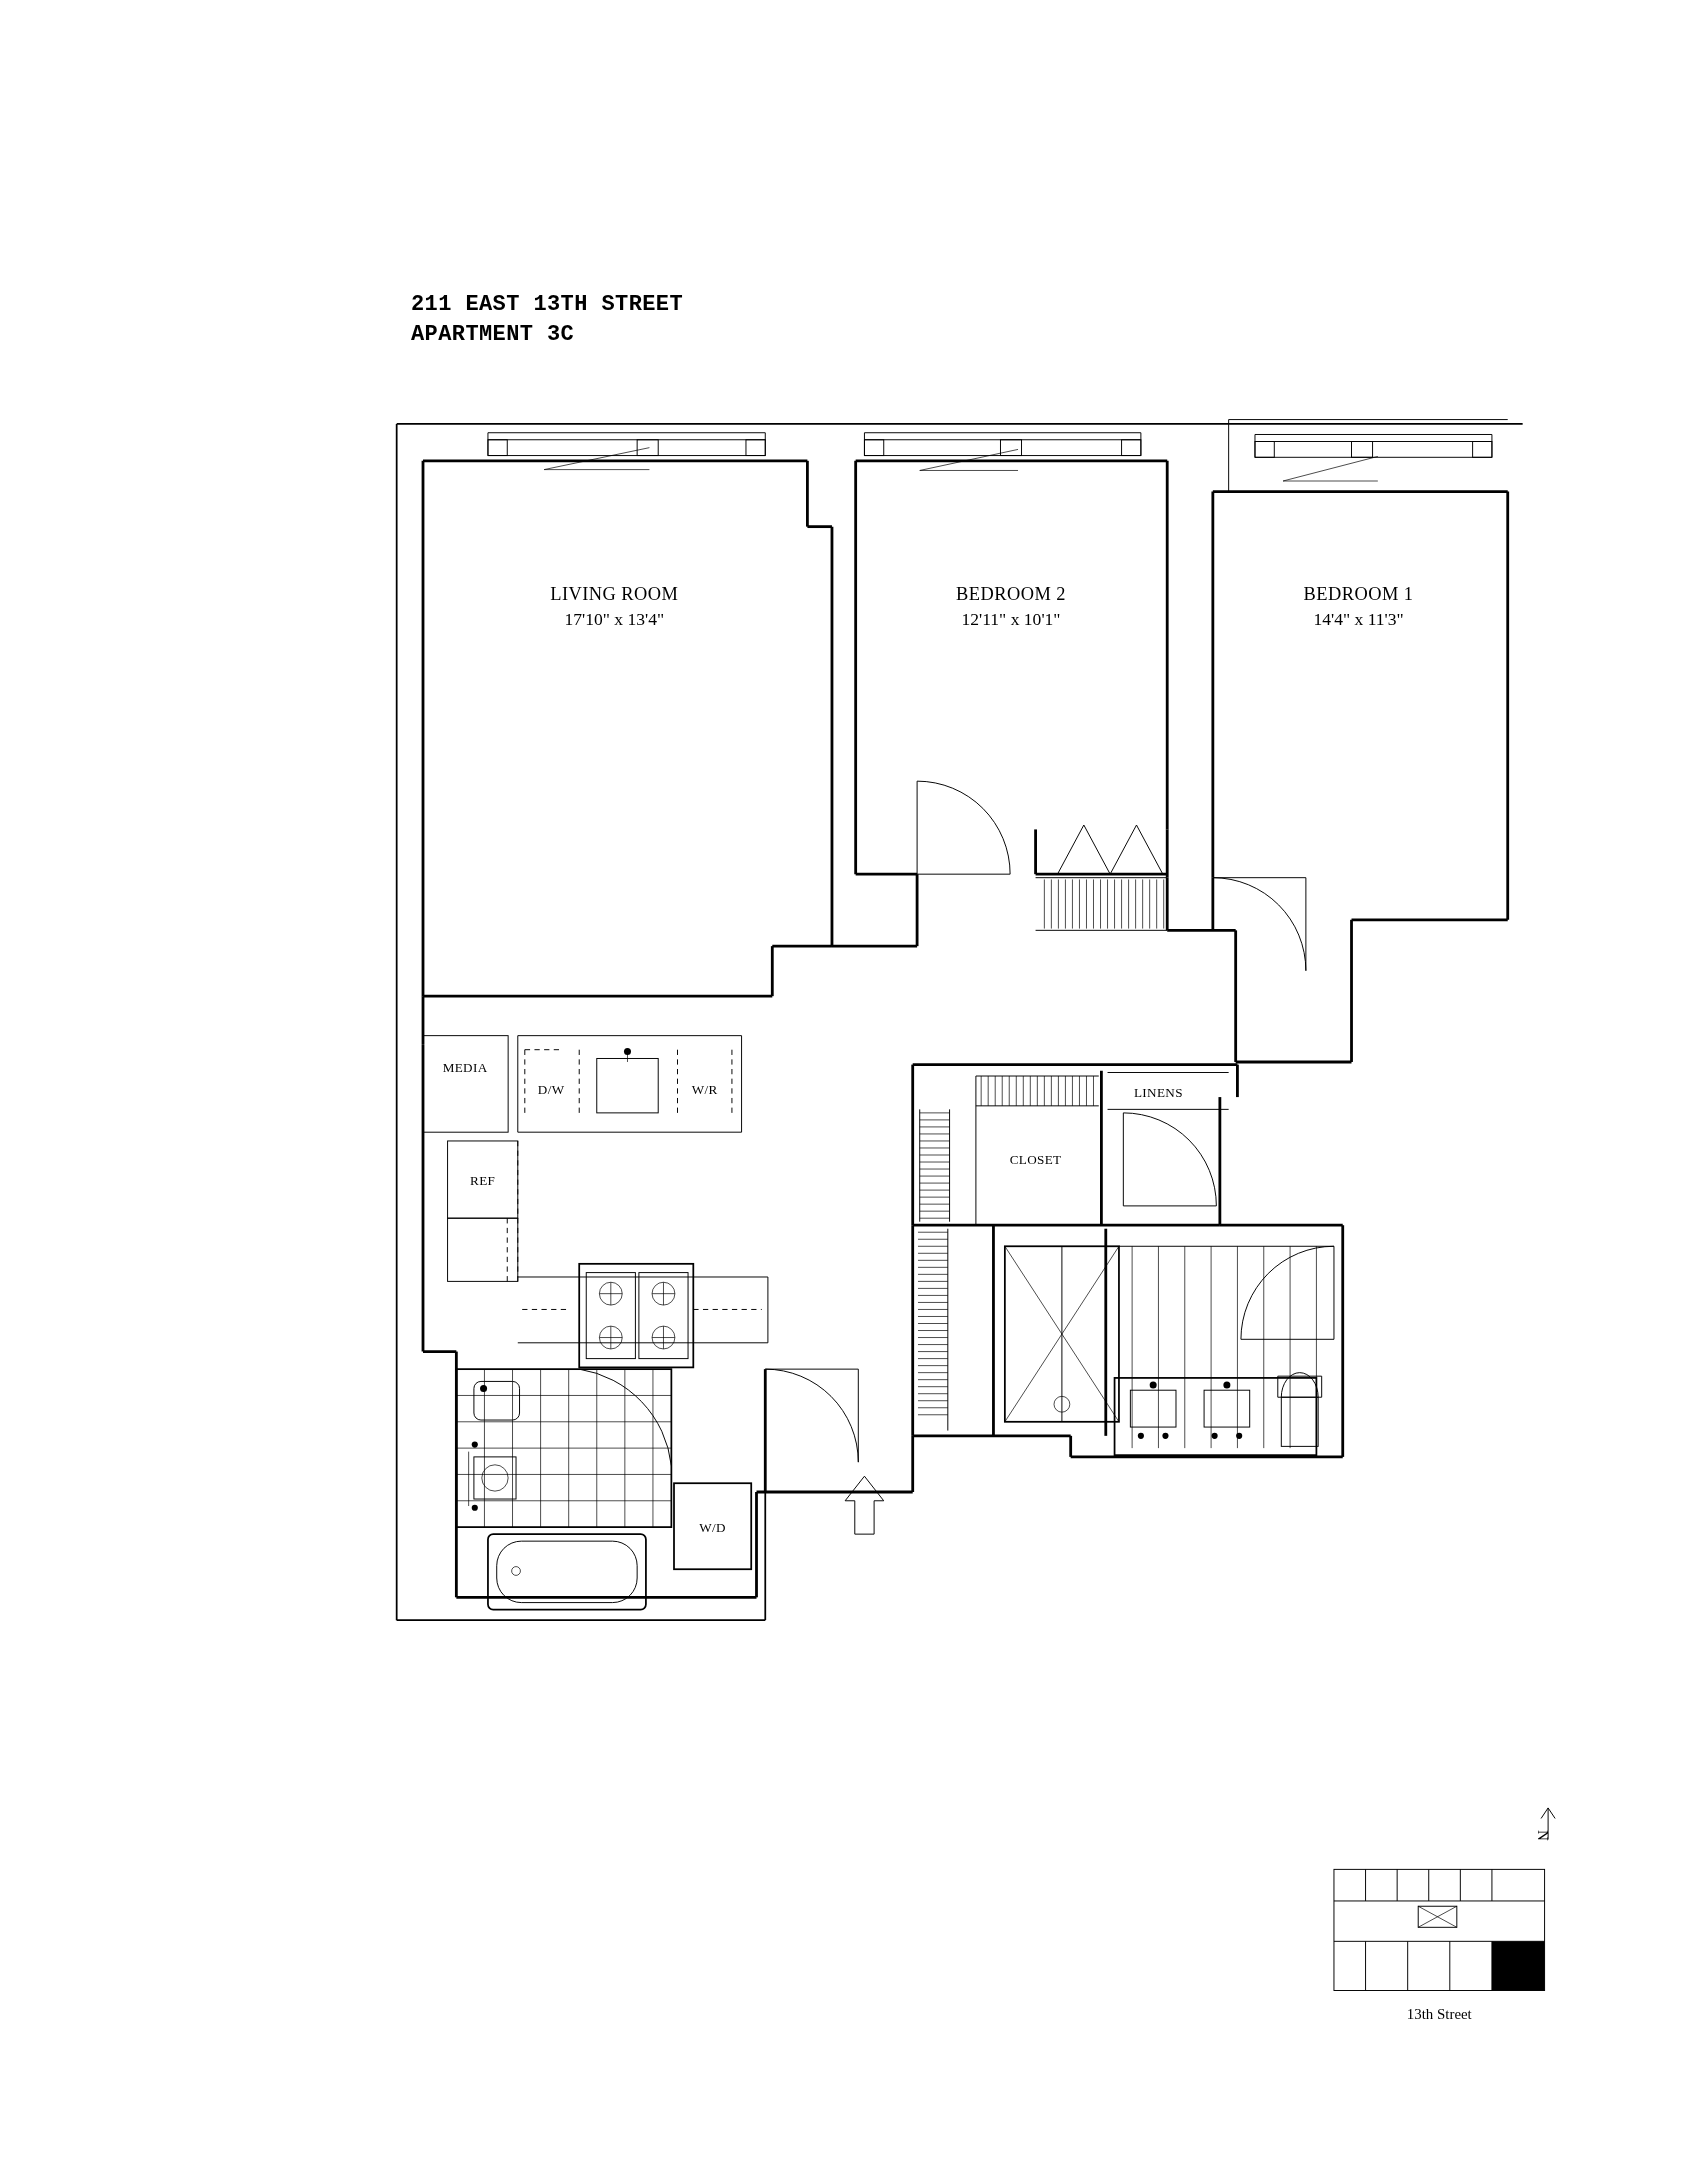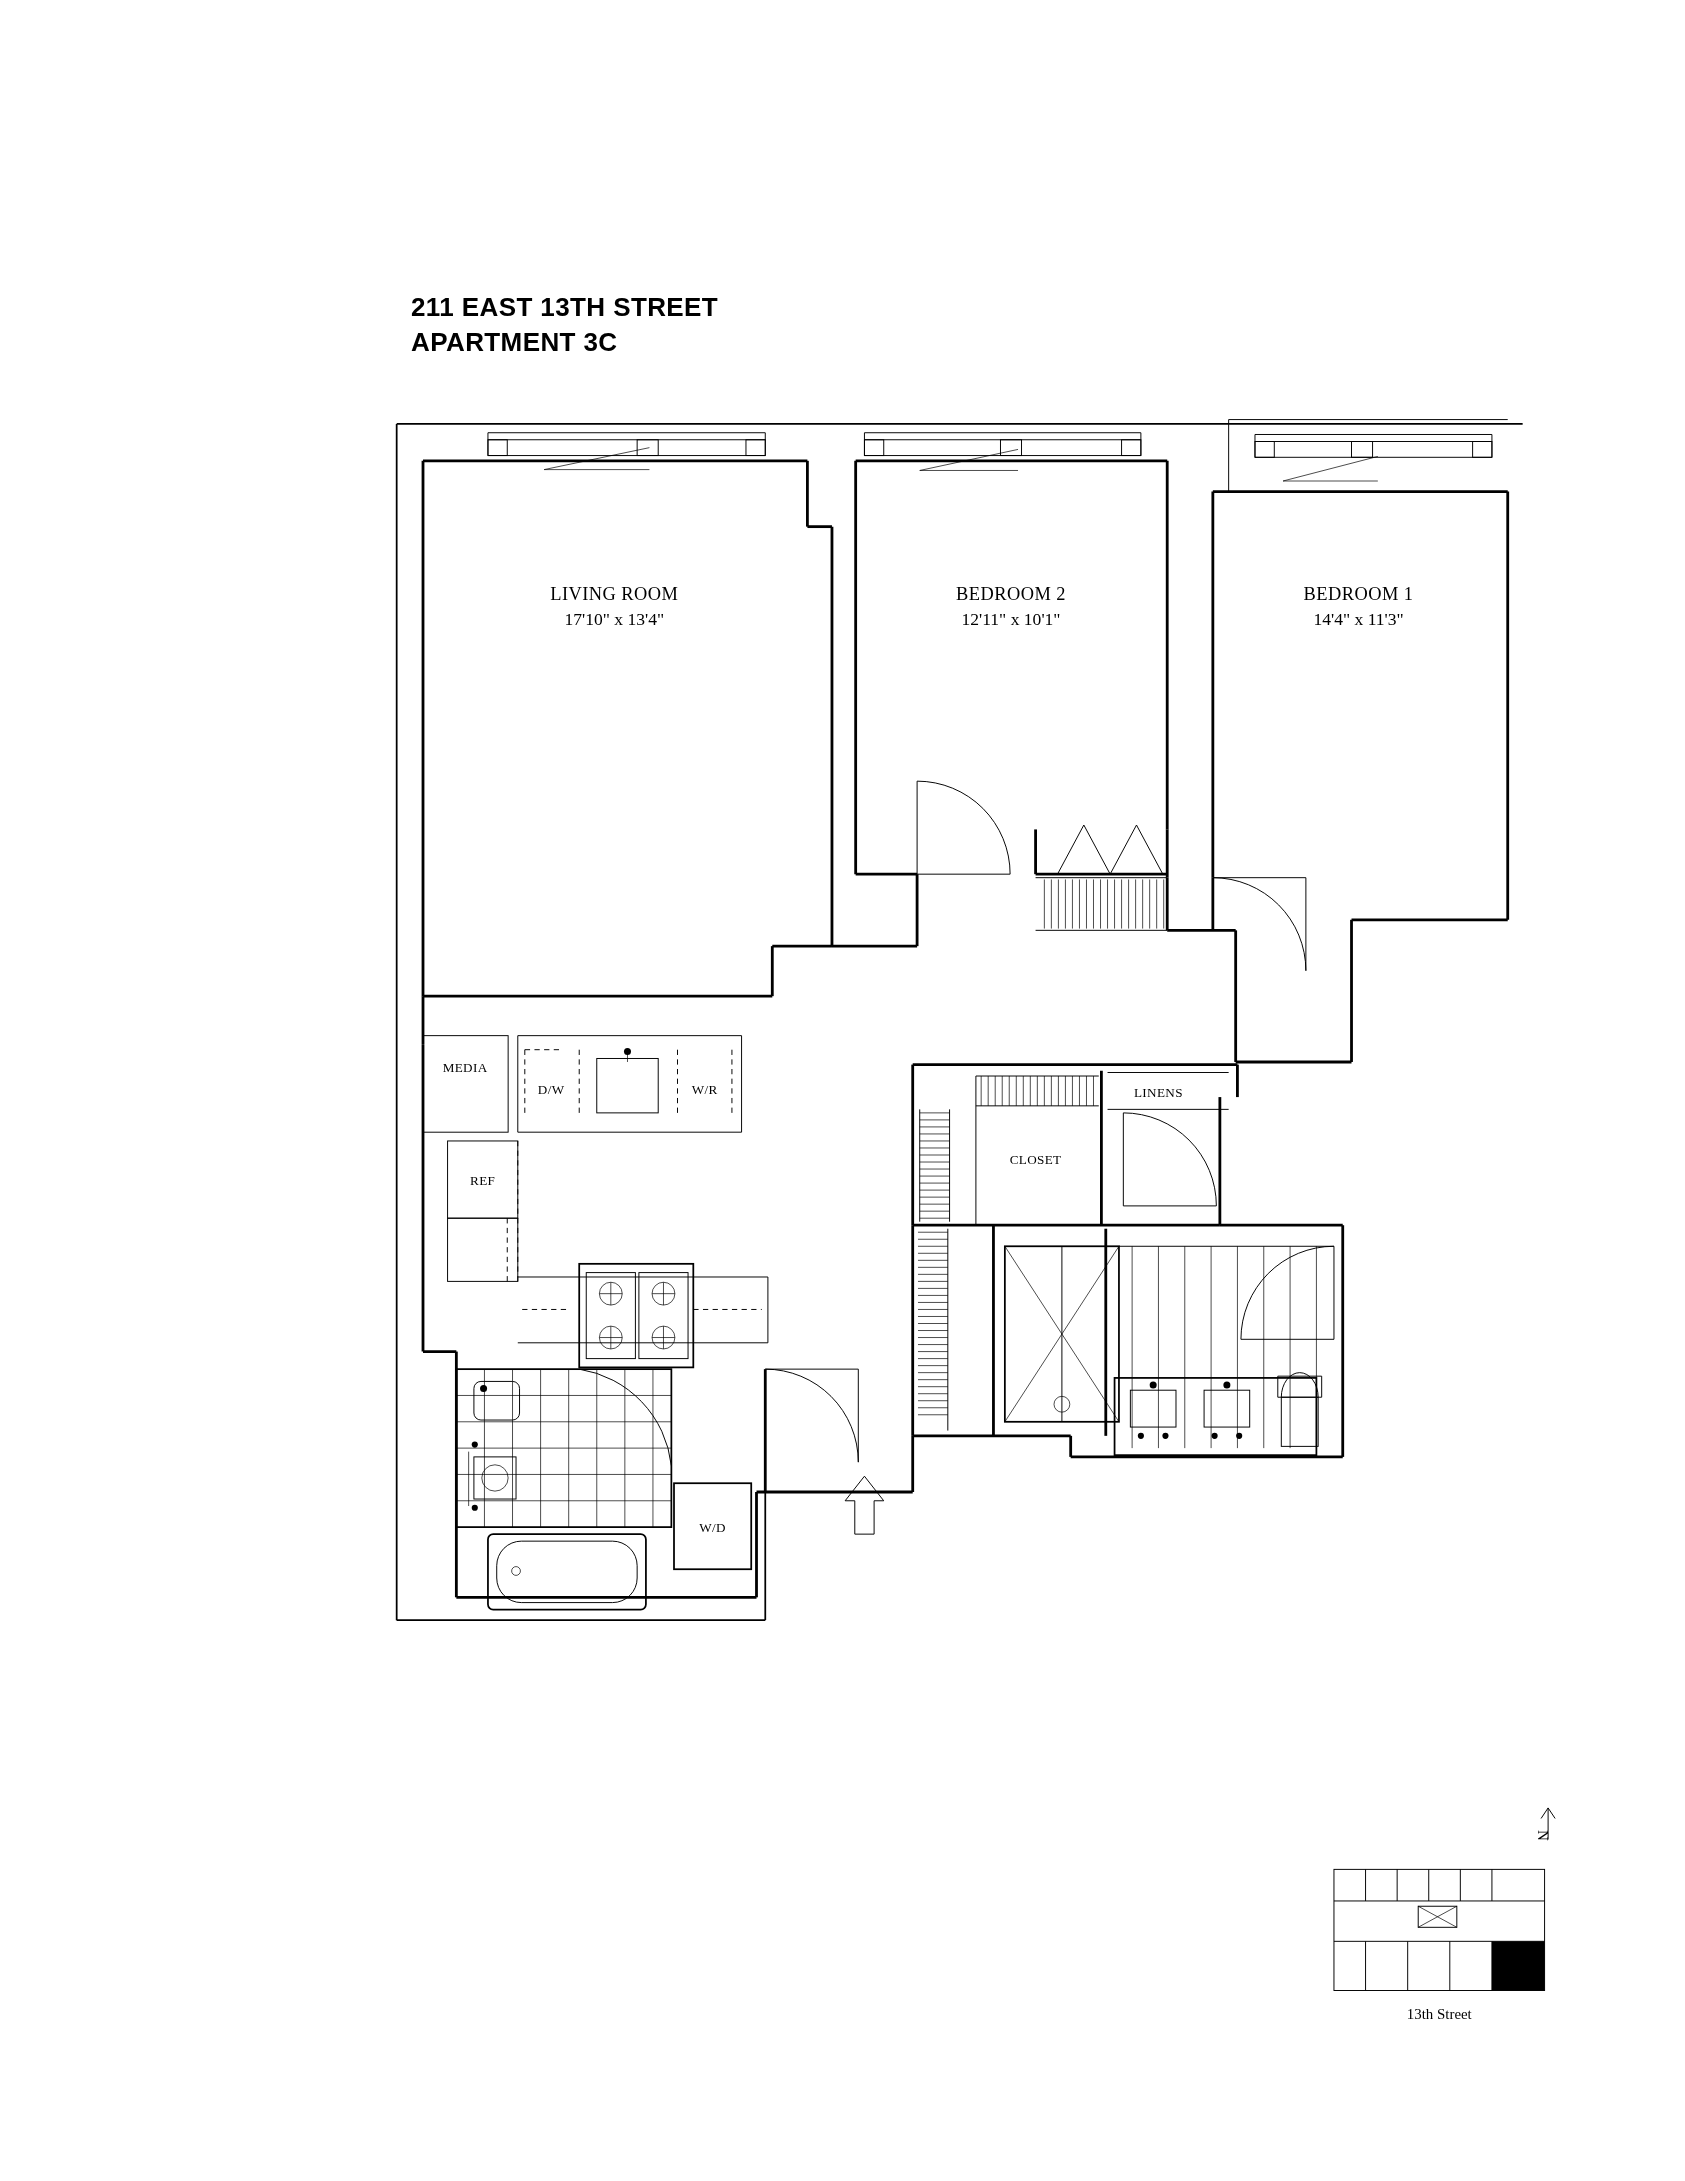--- a/index.html
+++ b/index.html
@@ -21,23 +21,23 @@
     width: 1685px;
     height: 2181px;
   }
   .title-block {
     position: absolute;
     left: 411px;
     top: 290px;
     line-height: 1.35;
   }
   .title-line {
-    font-family: Liberation Sans, sans-serif;
+    font-family: Liberation Mono, monospace;
     font-weight: bold;
-    font-size: 26px;
+    font-size: 22px;
     letter-spacing: 0.4px;
     white-space: nowrap;
   }
   .plan-wrap {
     position: absolute;
     left: 0;
     top: 0;
     width: 1685px;
     height: 1924px;
   }

